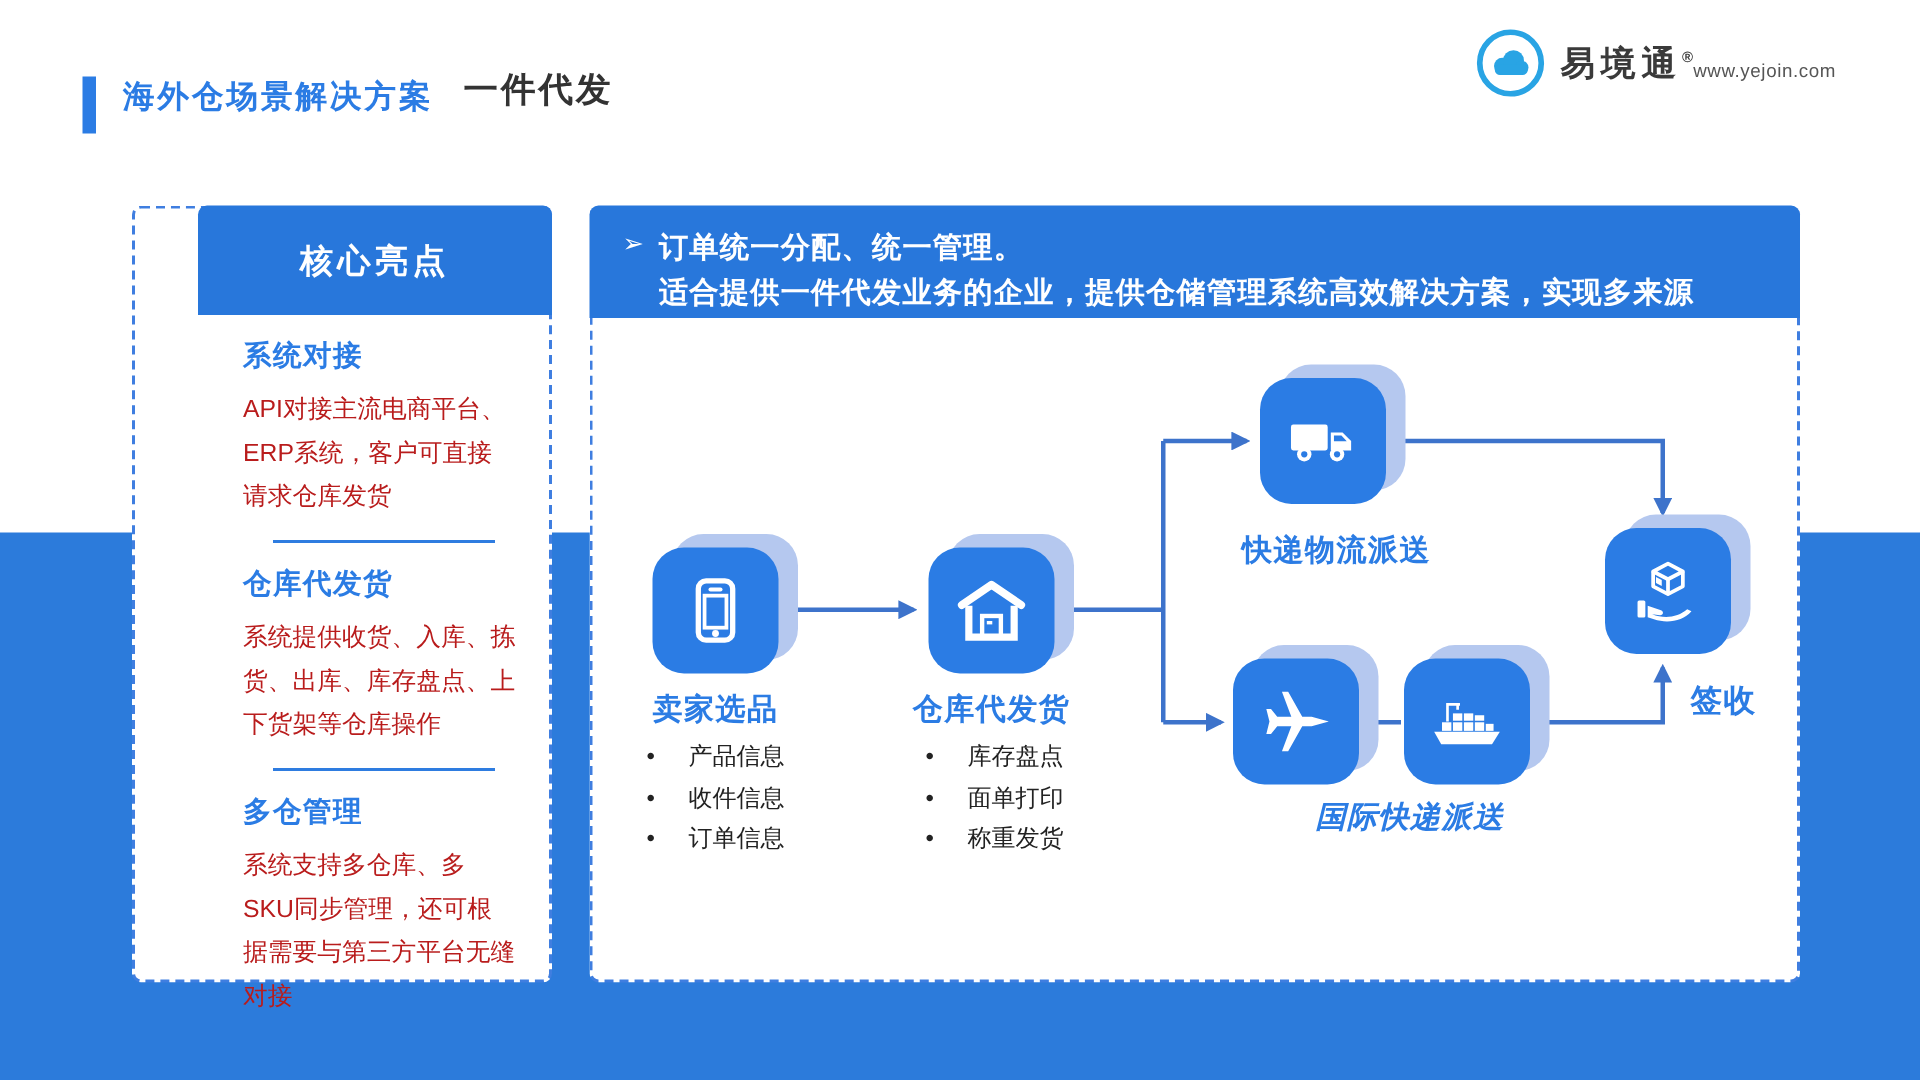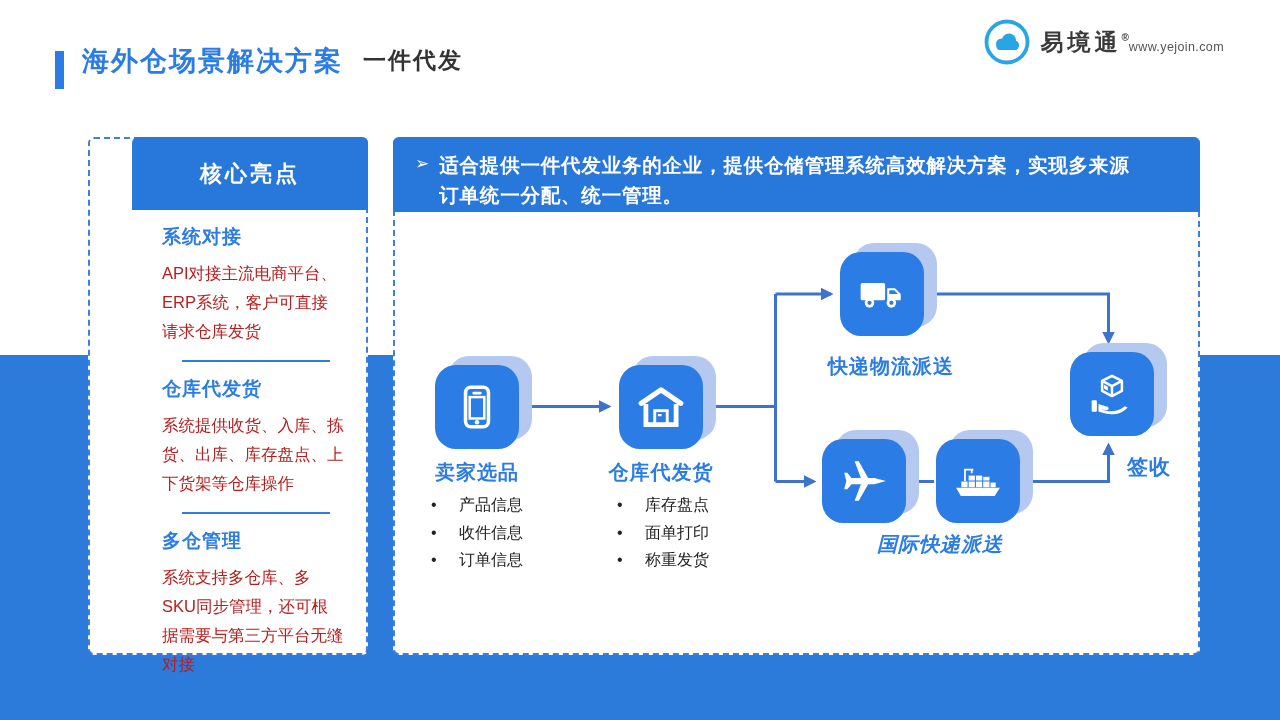--- a/index.html
+++ b/index.html
@@ -7,21 +7,21 @@
   .slide{
     position:relative;width:1280px;height:720px;background:#ffffff;overflow:hidden;
     font-family:"Liberation Sans","DejaVu Sans",sans-serif;margin:0 auto;
   }
   
   .blue-band{position:absolute;left:0;top:355px;width:1280px;height:365px;background:#2c7bdb;}
 
   
   .accent-bar{position:absolute;left:55px;top:51px;width:9px;height:38px;background:#2b7ce4;}
   .title-row{position:absolute;left:82px;top:44px;display:flex;align-items:flex-end;}
-  .title-main{font-size:27px;font-weight:bold;color:#2b7ce4;letter-spacing:2px;line-height:1.3;}
+  .title-main{font-size:21px;font-weight:bold;color:#2b7ce4;letter-spacing:2px;line-height:1.3;}
   .title-sub{font-size:23px;font-weight:bold;color:#333;margin-left:20px;padding-bottom:3px;letter-spacing:2px;}
 
   .logo{position:absolute;right:56px;top:18px;display:flex;align-items:center;gap:9px;}
   .logo-icon{width:48px;height:48px;}
   .logo-text{display:flex;flex-direction:row;line-height:1.1;align-items:flex-end;}
   .logo-name{font-size:23px;font-weight:bold;color:#3a3a3a;letter-spacing:4px;}
   .logo-name sup{font-size:10px;letter-spacing:0;}
   .logo-url{font-size:12.5px;color:#555;margin-top:12px;letter-spacing:0.4px;}
 
   
@@ -105,22 +105,22 @@
     <div class="side-section">
       <div class="side-section-title">多仓管理</div>
       <div class="side-section-body">系统支持多仓库、多SKU同步管理，还可根据需要与第三方平台无缝对接</div>
     </div>
   </div>
 
   <div class="card main-panel">
     <div class="card-header">
       <div class="intro-marker">➢</div>
       <div class="intro-text">
+        <span>订单统一分配、统一管理。</span>
         <span>适合提供一件代发业务的企业，提供仓储管理系统高效解决方案，实现多来源</span>
-        <span>订单统一分配、统一管理。</span>
       </div>
     </div>
 
     <svg class="flow-svg" viewBox="0 0 807 518">
       <defs>
         <marker id="arr" viewBox="0 0 10 10" refX="8" refY="5" markerWidth="4.2" markerHeight="4.2" orient="auto">
           <path d="M0 0 L10 5 L0 10 Z" fill="#3d73cb"></path>
         </marker>
       </defs>
       <g stroke="#3d73cb" stroke-width="3" fill="none">

